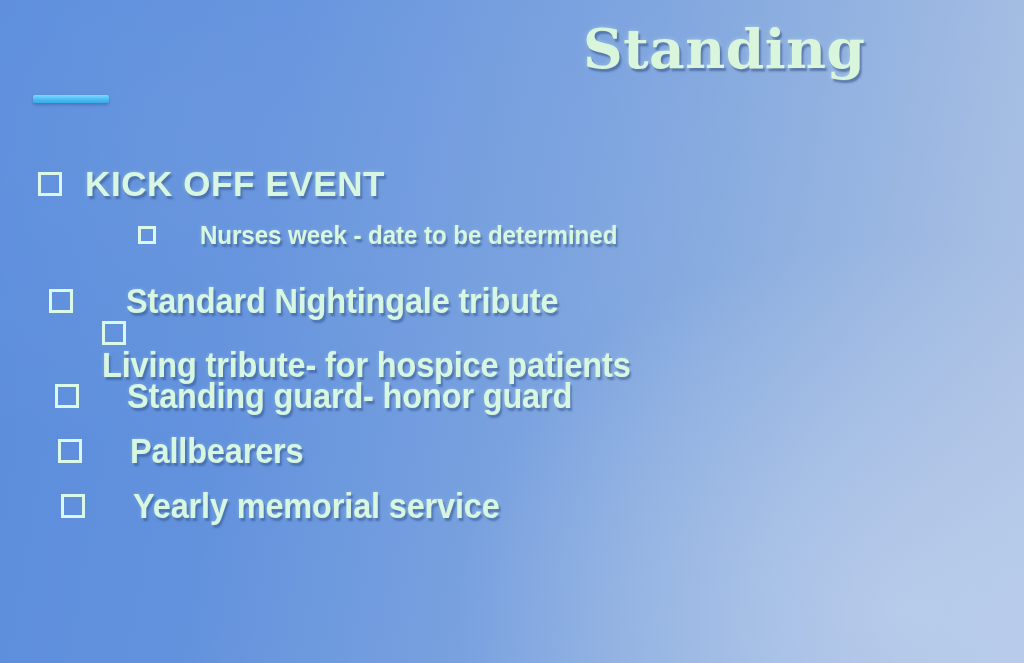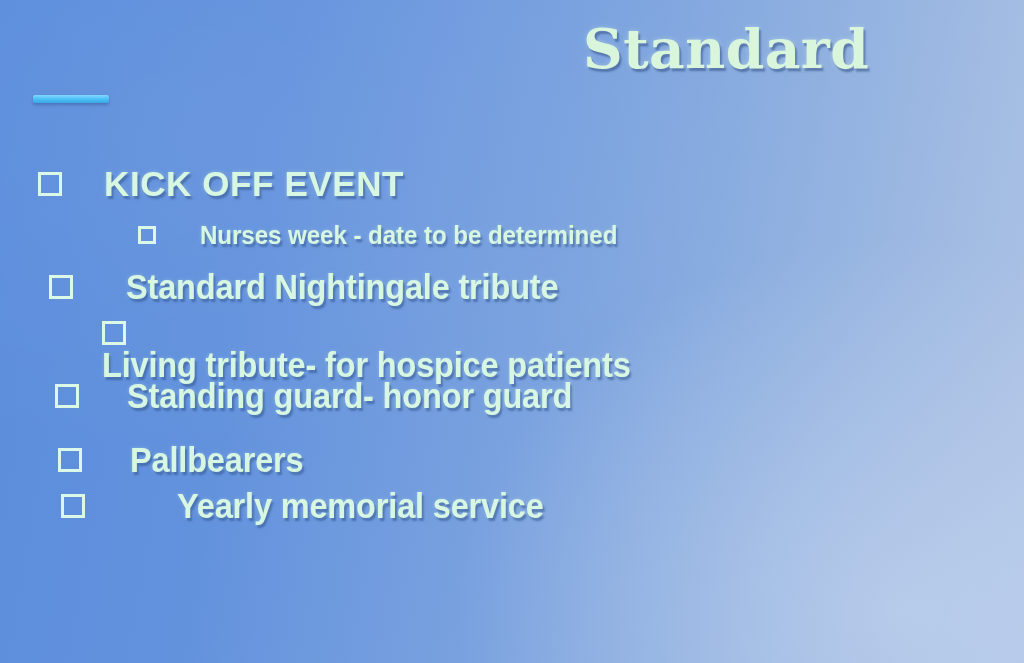--- a/index.html
+++ b/index.html
@@ -136,62 +136,62 @@
     transform-origin: left center;
   }
 </style>
 </head>
 <body>
 
 <div id="slide">
 
   <div class="vignette"></div>
 
-  <div class="title">Standard</div>
+  <div class="title">Standing</div>
 
   <div class="rule"></div>
 
   <div class="list" id="bullet-list">
       <div class="row lvl1" style="position: absolute; left: 38px; top: 14px;">
         <span class="bullet">
           <i></i>
         </span>
-        <span class="label caps" style="margin-left: 42px;">KICK OFF EVENT</span>
+        <span class="label caps" style="margin-left: 23px;">KICK OFF EVENT</span>
       </div>
       <div class="row lvl2" style="position: absolute; left: 126px; top: 70px;">
         <span class="bullet">
           <i></i>
         </span>
         <span class="label cond" style="margin-left: 44px;">Nurses week - date to be determined</span>
       </div>
-      <div class="row lvl1" style="position: absolute; left: 49px; top: 117px; align-items: center;">
+      <div class="row lvl1" style="position: absolute; left: 49px; top: 131px; align-items: center;">
         <span class="bullet">
           <i></i>
         </span>
         <span class="label cond" style="margin-left: 53px;">Standard Nightingale tribute</span>
       </div>
       <div class="row lvl1" style="position: absolute; left: 52px; top: 171px; flex-direction: column;">
         <span class="bullet">
           <i></i>
         </span>
         <span class="label cond" style="margin-left: 50px;">Living tribute- for hospice patients</span>
       </div>
       <div class="row lvl1" style="position: absolute; left: 55px; top: 226px; text-align: center;">
         <span class="bullet">
           <i></i>
         </span>
         <span class="label cond" style="margin-left: 48px;">Standing guard- honor guard</span>
       </div>
-      <div class="row lvl1" style="position: absolute; left: 58px; top: 290px; text-align: center;">
+      <div class="row lvl1" style="position: absolute; left: 58px; top: 281px; text-align: center;">
         <span class="bullet">
           <i></i>
         </span>
         <span class="label cond" style="margin-left: 48px;">Pallbearers</span>
       </div>
-      <div class="row lvl1" style="position: absolute; left: 61px; top: 336px; gap: 44px;">
+      <div class="row lvl1" style="position: absolute; left: 61px; top: 336px;">
         <span class="bullet">
           <i></i>
         </span>
         <span class="label cond" style="margin-left: 48px;">Yearly memorial service</span>
       </div>
     </div>
 
 </div>
 
 </body></html>

